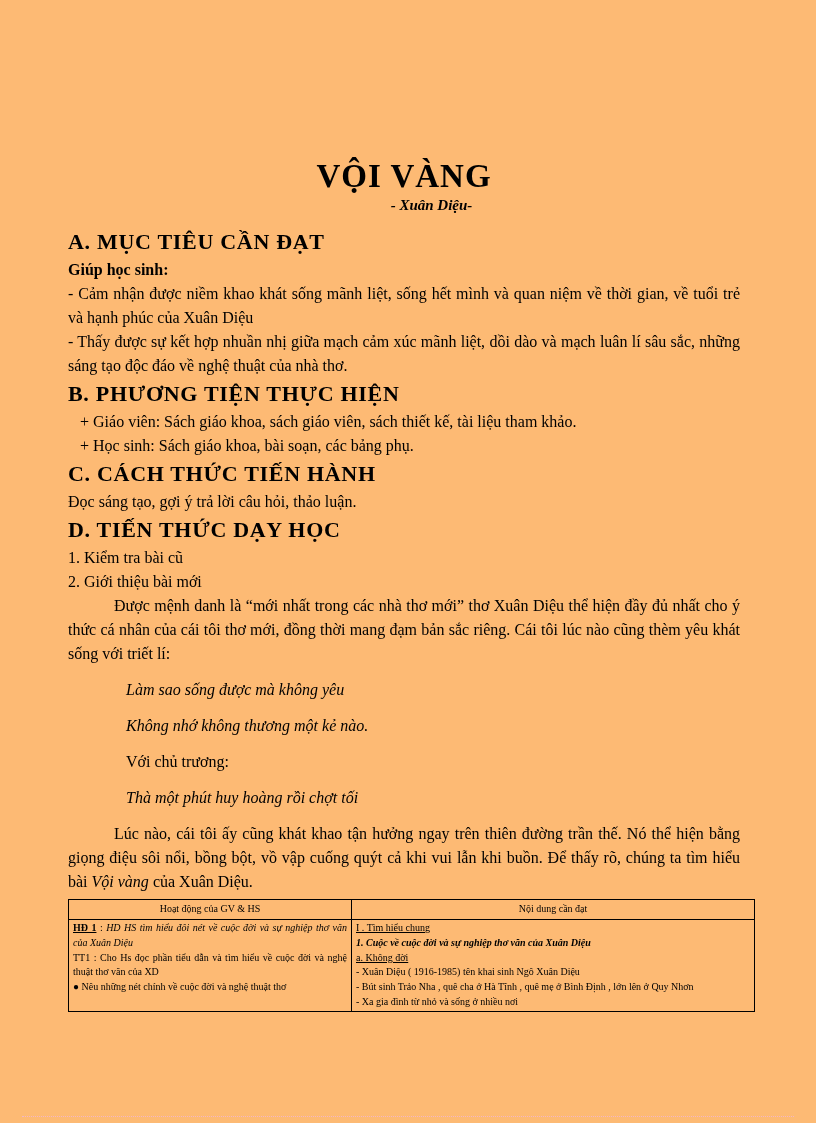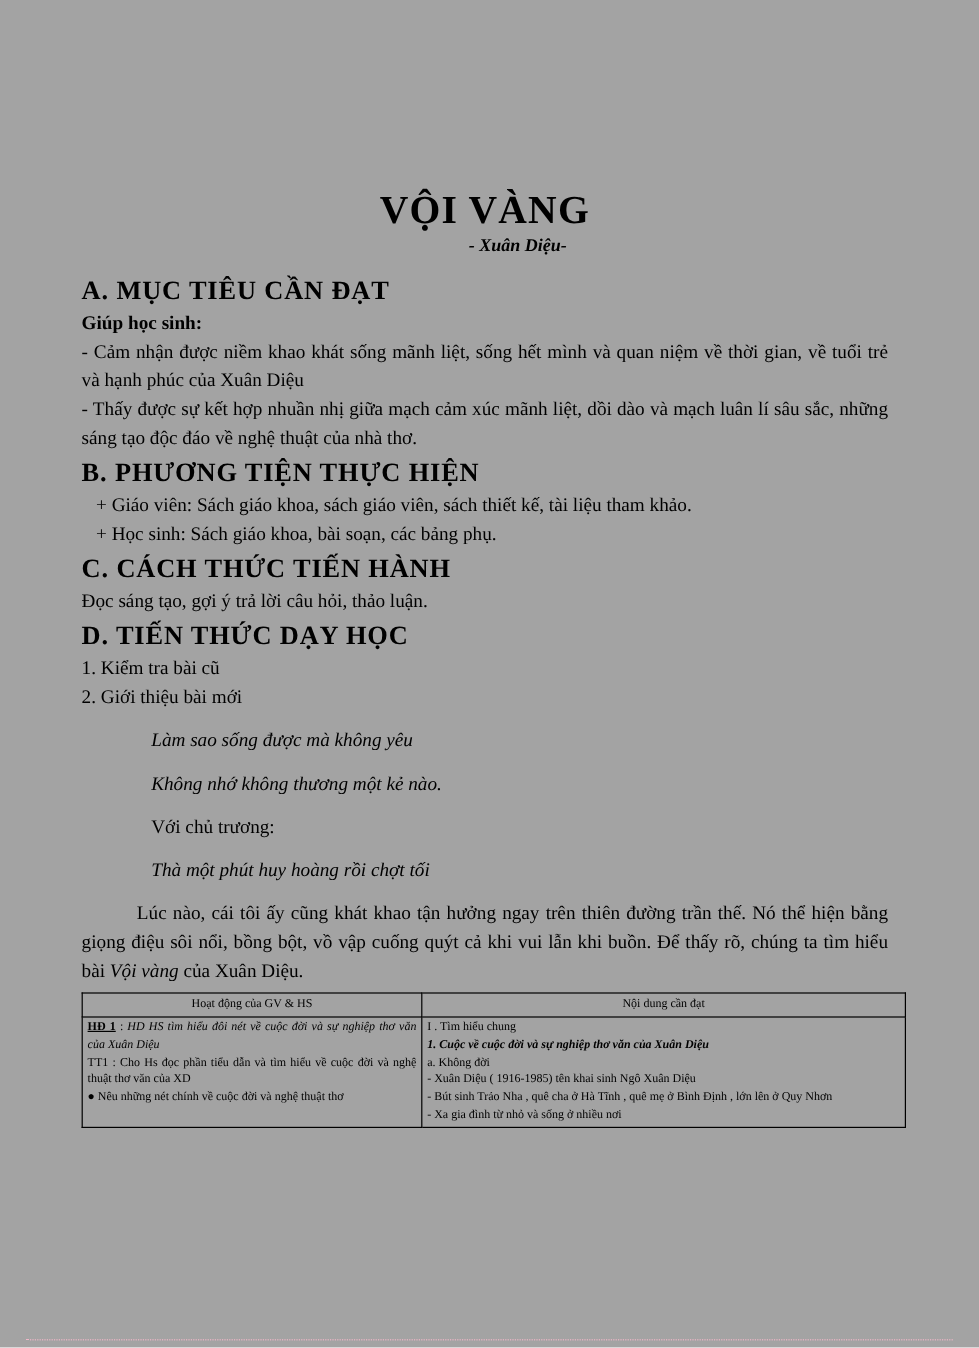--- a/index.html
+++ b/index.html
@@ -4,21 +4,21 @@
 <style>
   html, body {
     margin: 0;
     padding: 0;
     background: #ffffff;
   }
   .page {
     position: relative;
     width: 816px;
     height: 1123px;
-    background: #a3a3a3;
+    background: #fdba74;
     overflow: hidden;
     font-family: "Liberation Serif", "DejaVu Serif", serif;
     color: #000000;
   }
   .content {
     position: absolute;
     left: 68px;
     top: 158px;
     width: 672px;
   }
@@ -96,21 +96,21 @@
   .tbl .col-l { width: 274px; }
   .tbl .col-r { width: 394px; }
   .tbl thead th {
     text-align: center;
     font-weight: normal;
     padding: 2px 4px 3px 4px;
   }
   .cell-body { margin: 0; text-align: justify; }
   .cell-body.left { text-align: left; }
 
-  .u { }
+  .u { text-decoration: underline; }
   .i { font-style: italic; }
   .bi { font-weight: bold; font-style: italic; }
   .bu { font-weight: bold; text-decoration: underline; }
 
   
   .pagebreak-rule {
     position: absolute;
     left: 22px;
     top: 1116px;
     width: 772px;
@@ -135,20 +135,21 @@
     <div class="sec-head">B. PHƯƠNG TIỆN THỰC HIỆN</div>
     <p class="para plain pad">+ Giáo viên: Sách giáo khoa, sách giáo viên, sách thiết kế, tài liệu tham khảo.</p>
     <p class="para plain pad">+ Học sinh: Sách giáo khoa, bài soạn, các bảng phụ.</p>
 
     <div class="sec-head">C. CÁCH THỨC TIẾN HÀNH</div>
     <p class="para plain">Đọc sáng tạo, gợi ý trả lời câu hỏi, thảo luận.</p>
 
     <div class="sec-head">D. TIẾN THỨC DẠY HỌC</div>
     <p class="para plain">1. Kiểm tra bài cũ</p>
     <p class="para plain">2. Giới thiệu bài mới</p>
+    <p class="para indent">Được mệnh danh là “mới nhất trong các nhà thơ mới” thơ Xuân Diệu thể hiện đầy đủ nhất cho ý thức cá nhân của cái tôi thơ mới, đồng thời mang đạm bản sắc riêng. Cái tôi lúc nào cũng thèm yêu khát sống với triết lí:</p>
 
     <p class="quote">Làm sao sống được mà không yêu</p>
     <p class="quote">Không nhớ không thương một kẻ nào.</p>
     <p class="quote noital">Với chủ trương:</p>
     <p class="quote">Thà một phút huy hoàng rồi chợt tối</p>
 
     <p class="para indent"><span>Lúc nào, cái tôi ấy cũng khát khao tận hưởng ngay trên thiên đường trần thế. Nó thể hiện bằng giọng điệu sôi nổi, bồng bột, vồ vập cuống quýt cả khi vui lẫn khi buồn. Để thấy rõ, chúng ta tìm hiểu bài </span><em class="ital">Vội vàng</em><span> của Xuân Diệu.</span></p>
 
     <table class="tbl">
       <thead>

